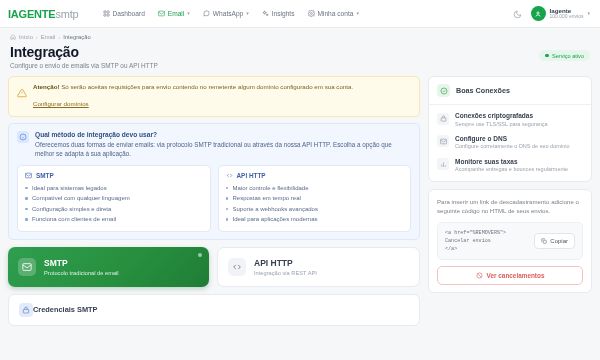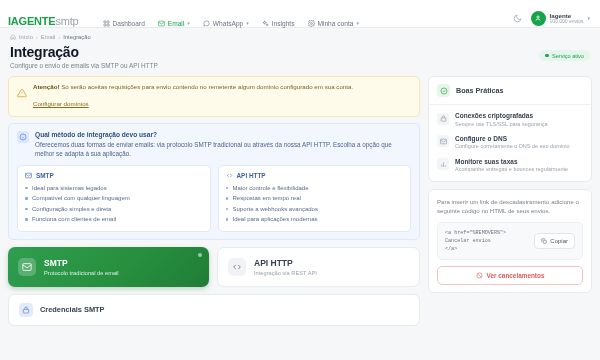--- a/index.html
+++ b/index.html
@@ -9,21 +9,21 @@
     background: #f6f7f9;
     color: #1f2937;
     overflow: hidden;
   }
   
   .topbar {
     height: 28px;
     background: #ffffff;
     border-bottom: 1px solid #e9ecef;
     display: flex;
-    align-items: flex-end;
+    align-items: center;
     padding: 0 8px;
     gap: 14px;
   }
   .logo { font-size: 11px; font-weight: bold; letter-spacing: -0.2px; white-space: nowrap; }
   .logo .lg-a { color: #16a34a; }
   .logo .lg-b { color: #9aa3ad; font-weight: normal; }
   .nav { display: flex; align-items: center; gap: 13px; margin-left: 10px; }
   .nav-item {
     display: flex; align-items: center; gap: 3px;
     font-size: 6.6px; color: #6b7280; white-space: nowrap;
@@ -125,21 +125,21 @@
   .method.unsel .m-title { color: #374151; }
   .method.unsel .m-sub { color: #9aa3ad; }
   .sel-dot {
     position: absolute; top: 6px; right: 7px;
     width: 4.5px; height: 4.5px; border-radius: 50%; background: rgba(255,255,255,0.55);
   }
 
   
   .cred {
     margin-top: 7px; background: #ffffff; border: 1px solid #e7eaee; border-radius: 6px;
-    padding: 8px 10px; display: flex; align-items: center; gap: 7px;
+    padding: 8px 10px; display: flex; align-items: center; 
   }
   .cred-ico {
     width: 14px; height: 14px; border-radius: 4px; background: #e3ebfb;
     display: flex; align-items: center; justify-content: center; color: #5b7fd0; flex: none;
   }
   .cred-title { font-size: 7.4px; font-weight: bold; color: #374151; }
 
   
   .card { background: #ffffff; border: 1px solid #e7eaee; border-radius: 6px; overflow: hidden; }
   .card + .card { margin-top: 7px; }
@@ -384,21 +384,21 @@
   <div class="right">
 
     <div class="card">
       <div class="card-head">
         <span class="ch-ico green">
           <svg width="8" height="8" viewBox="0 0 24 24" fill="none" stroke="currentColor" stroke-width="2">
               <circle cx="12" cy="12" r="9"></circle>
               <path d="M8.5 12.3l2.4 2.4 4.6-5"></path>
             </svg>
         </span>
-        <span class="ch-title">Boas Práticas</span>
+        <span class="ch-title">Boas Conexões</span>
       </div>
       <div class="card-body">
         <div class="tip">
           <span class="tip-ico">
             <svg width="7" height="7" viewBox="0 0 24 24" fill="none" stroke="currentColor" stroke-width="2">
                 <rect x="4" y="10" width="16" height="11" rx="2"></rect>
                 <path d="M8 10V7a4 4 0 018 0v3"></path>
               </svg>
           </span>
           <div>

